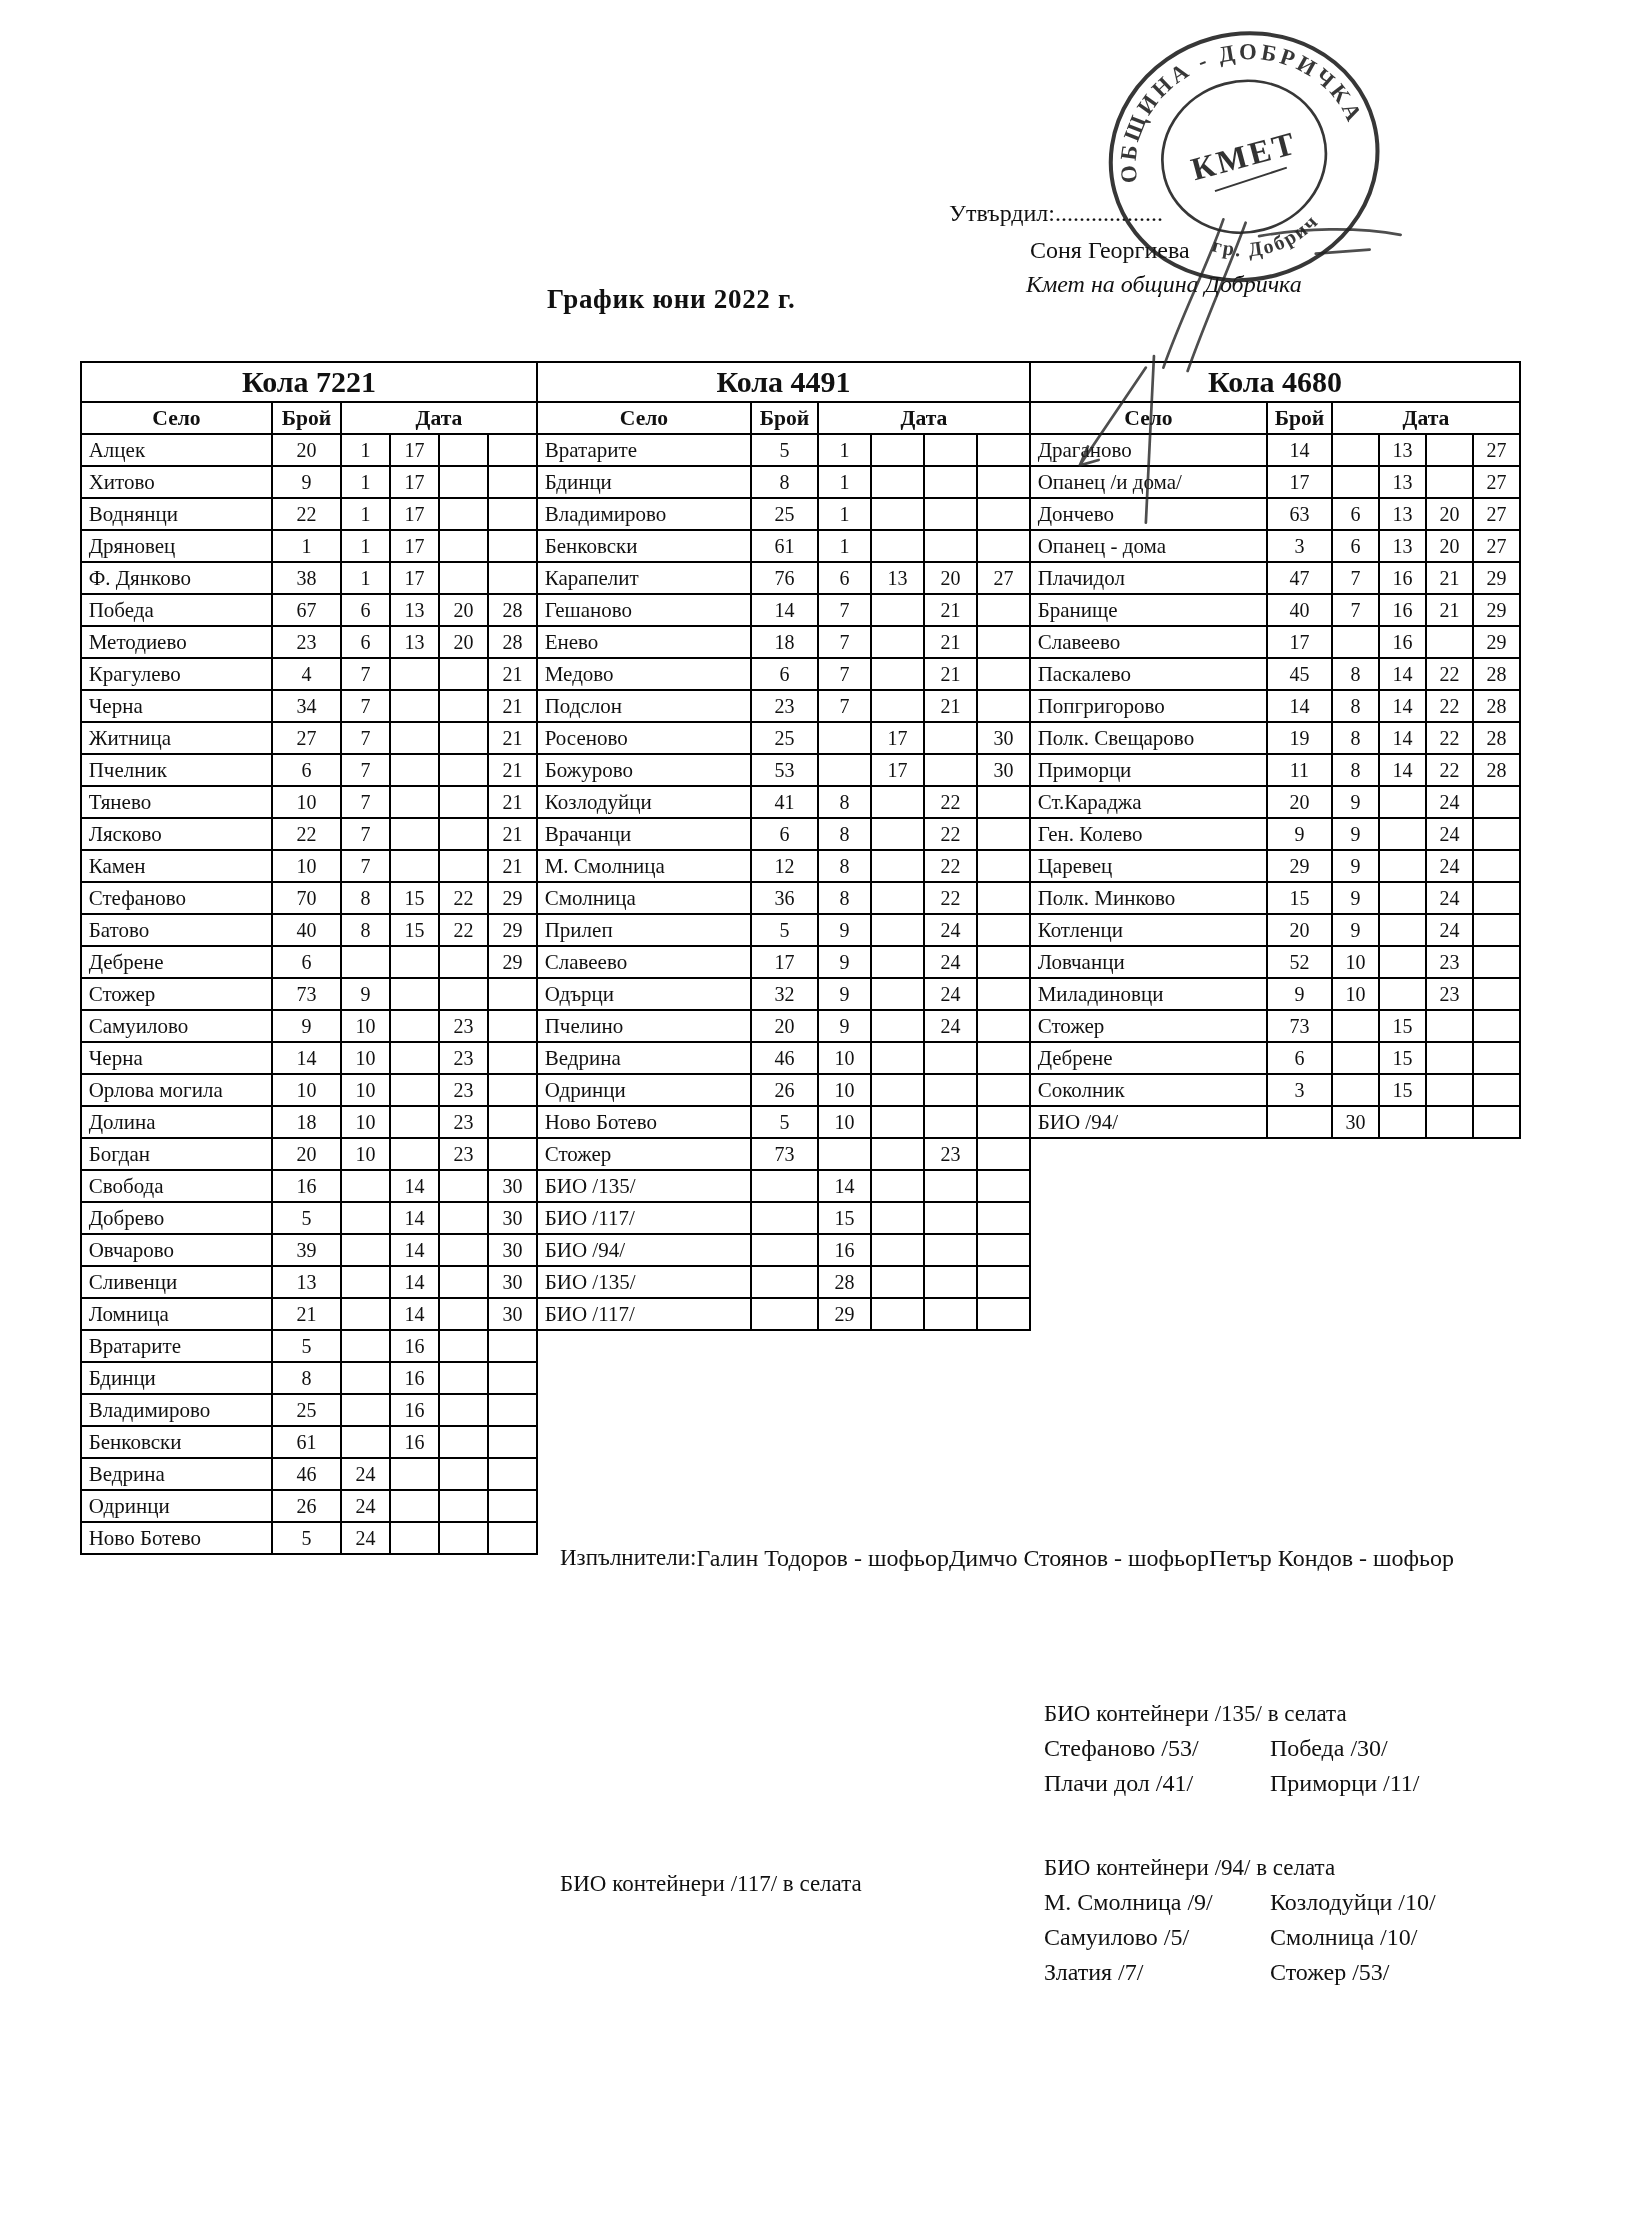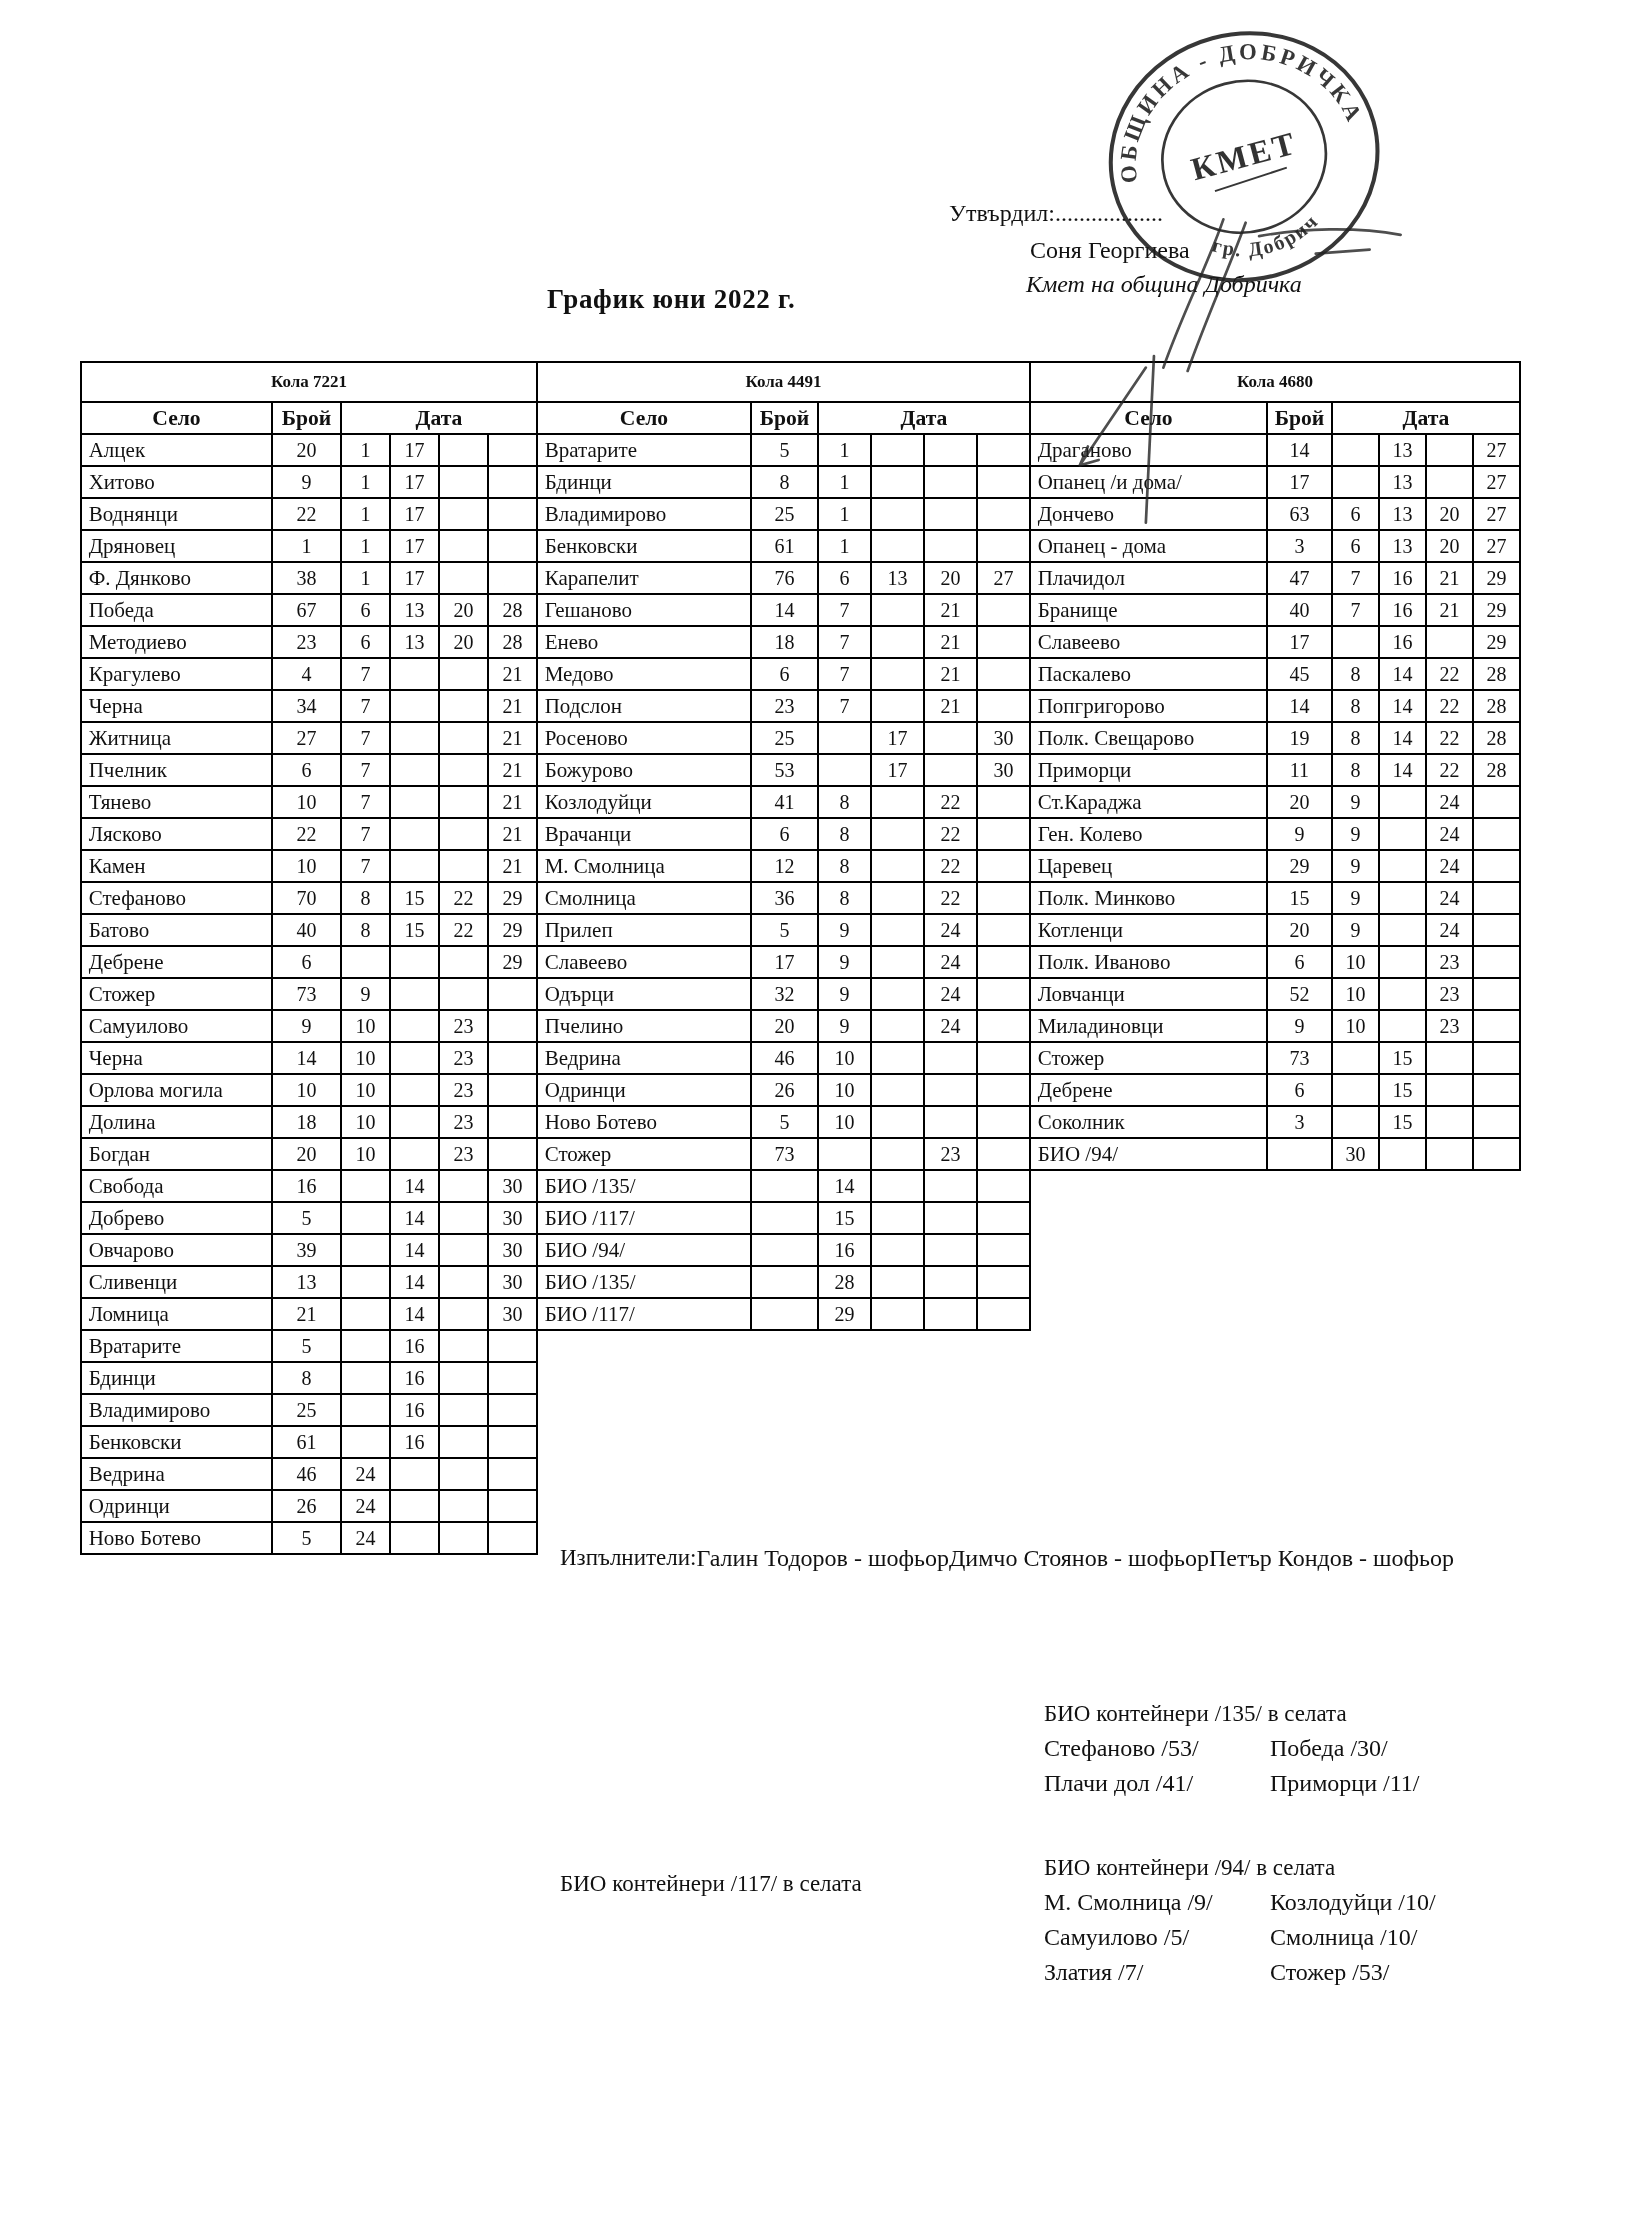--- a/index.html
+++ b/index.html
@@ -8,21 +8,21 @@
   .abs{position:absolute;}
   .doc-title{left:547px;top:284px;font-size:27px;font-weight:bold;letter-spacing:0.7px;}
   .approval-line{left:949px;top:200px;font-size:24px;}
   .approval-name{left:1030px;top:237px;font-size:24px;}
   .approval-role{left:1026px;top:271px;font-size:24px;font-style:italic;}
   .tables{left:80px;top:361px;display:flex;align-items:flex-start;}
   table.sched{border-collapse:collapse;table-layout:fixed;background:#fff;}
   table.sched + table.sched{margin-left:-2px;}
   .sched th,.sched td{border:2px solid #000;height:30px;padding:0 2.7px;overflow:hidden;
         white-space:nowrap;font-size:20px;text-align:center;}
-  .sched th.tbl-title{height:38px;font-size:17px;font-weight:bold;}
+  .sched th.tbl-title{height:38px;font-size:30px;font-weight:bold;}
   .sched th.colh{font-size:21.6px;font-weight:bold;}
   .sched td.v{text-align:left;padding-left:6.7px;font-size:21px;}
   .exec-title,.bio-title{font-size:23px;}
   .exec-line,.bio-item{font-size:24px;}
   .exec{left:560px;top:1540px;display:flex;flex-direction:row;}
   .exec div{line-height:36px;}
   .bio{display:flex;flex-direction:column;}
   .bio div{line-height:35px;}
   .bio-cols{display:flex;}
   .bio-col{display:flex;flex-direction:column;}
@@ -752,28 +752,20 @@
           </tr>
           <tr>
             <td class="v">Котленци</td>
             <td>20</td>
             <td>9</td>
             <td></td>
             <td>24</td>
             <td></td>
           </tr>
           <tr>
-            <td class="v">Полк. Иваново</td>
-            <td>6</td>
-            <td>10</td>
-            <td></td>
-            <td>23</td>
-            <td></td>
-          </tr>
-          <tr>
             <td class="v">Ловчанци</td>
             <td>52</td>
             <td>10</td>
             <td></td>
             <td>23</td>
             <td></td>
           </tr>
           <tr>
             <td class="v">Миладиновци</td>
             <td>9</td>

